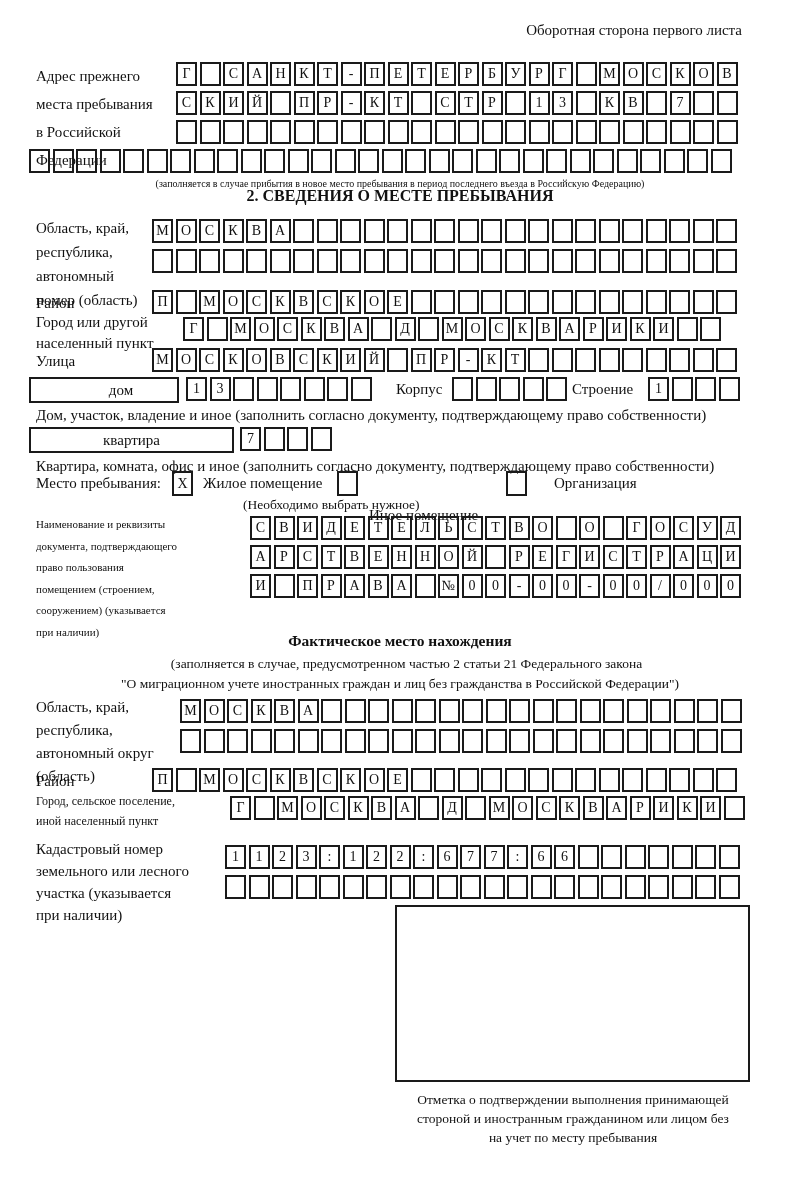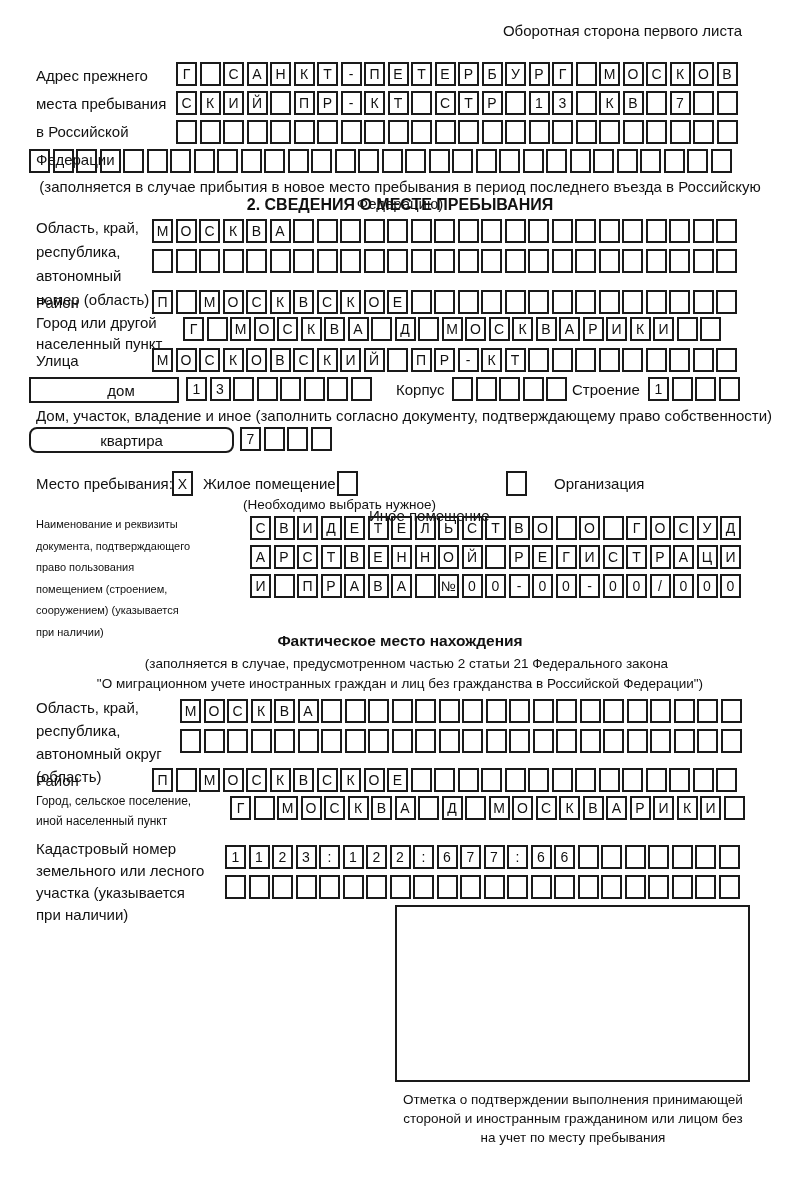--- a/index.html
+++ b/index.html
@@ -2,21 +2,21 @@
 <html><head>
 <meta charset="utf-8">
 <style>
   * { margin: 0; padding: 0; box-sizing: border-box; }
   html, body { background: #ffffff; }
   .page {
     position: relative;
     width: 800px;
     height: 1180px;
     background: #ffffff;
-    font-family: Liberation Sans, sans-serif;
+    font-family: Liberation Serif, serif;
     color: #111;
     overflow: hidden;
   }
   .abs { position: absolute; }
   .hdr-note {
     top: 22px; right: 58px;
     font-size: 15px;
   }
   .label {
     font-size: 15px;
@@ -45,21 +45,21 @@
     font-size: 15px;
     height: 26px;
   }
   .caption {
     font-size: 15px;
     white-space: nowrap;
   }
   .note-center {
     width: 100%;
     text-align: center;
-    font-size: 15px;
+    font-size: 10px;
   }
   .sec-title {
     width: 100%;
     text-align: center;
     font-weight: bold;
     font-size: 16px;
   }
   .fact-note {
     width: 100%;
     text-align: center;
@@ -203,21 +203,21 @@
       <span class="cell"></span>
       <span class="cell"></span>
       <span class="cell"></span>
       <span class="cell"></span>
       <span class="cell"></span>
       <span class="cell"></span>
       <span class="cell"></span>
     </div>
   <div class="abs note-center" style="top:178px;">(заполняется в случае прибытия в новое место пребывания в период последнего въезда в Российскую Федерацию)</div>
 
-  <div class="abs sec-title" style="top:196px;text-align:center;">2. СВЕДЕНИЯ О МЕСТЕ ПРЕБЫВАНИЯ</div>
+  <div class="abs sec-title" style="top:187px;text-align:center;">2. СВЕДЕНИЯ О МЕСТЕ ПРЕБЫВАНИЯ</div>
 
   <div class="abs label" style="left:36px; top:216px; line-height:24px;">
     <div>Область, край,</div>
     <div>республика,</div>
     <div>автономный</div>
     <div>номер (область)</div>
   </div>
   <div class="abs boxrow" style="left:152px; top:219px;">
       <span class="cell">М</span>
       <span class="cell">О</span>
@@ -382,27 +382,28 @@
     </div>
   <div class="abs opt-label" style="left:572px; top:381px;">Строение</div>
   <div class="abs boxrow" style="left:648px; top:377px;">
       <span class="cell">1</span>
       <span class="cell"></span>
       <span class="cell"></span>
       <span class="cell"></span>
     </div>
   <div class="abs caption" style="left:36px; top:407px;">Дом, участок, владение и иное (заполнить согласно документу, подтверждающему право собственности)</div>
 
-  <div class="abs widefield" style="left:29px; top:427px; width:205px;border-radius:8px;">квартира</div>
+  <div class="abs widefield" style="left:29px; top:427px; width:205px;">квартира</div>
   <div class="abs boxrow" style="left:240px; top:427px;">
       <span class="cell">7</span>
       <span class="cell"></span>
       <span class="cell"></span>
       <span class="cell"></span>
     </div>
+  <div class="abs caption" style="left:36px; top:458px;">Квартира, комната, офис и иное (заполнить согласно документу, подтверждающему право собственности)</div>
 
   <div class="abs opt-label" style="left:36px; top:475px;">Место пребывания:</div>
   <span class="abs checkbox" style="left:172px; top:471px;">X</span>
   <div class="abs opt-label" style="left:203px; top:475px;">Жилое помещение</div>
   <span class="abs checkbox" style="left:337px; top:471px;"></span>
   <div class="abs opt-label" style="left:369px; top:475px;margin-top:32px;">Иное помещение</div>
   <span class="abs checkbox" style="left:506px; top:471px;"></span>
   <div class="abs opt-label" style="left:554px; top:475px;">Организация</div>
   <div class="abs caption" style="left:243px; top:497px; font-size:13.5px;">(Необходимо выбрать нужное)</div>
 

